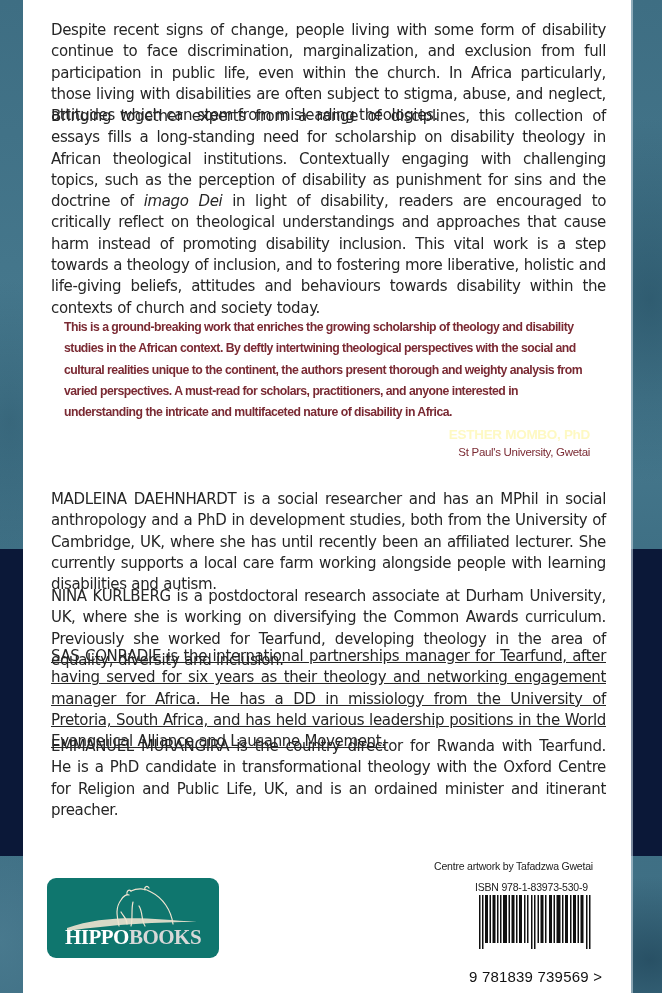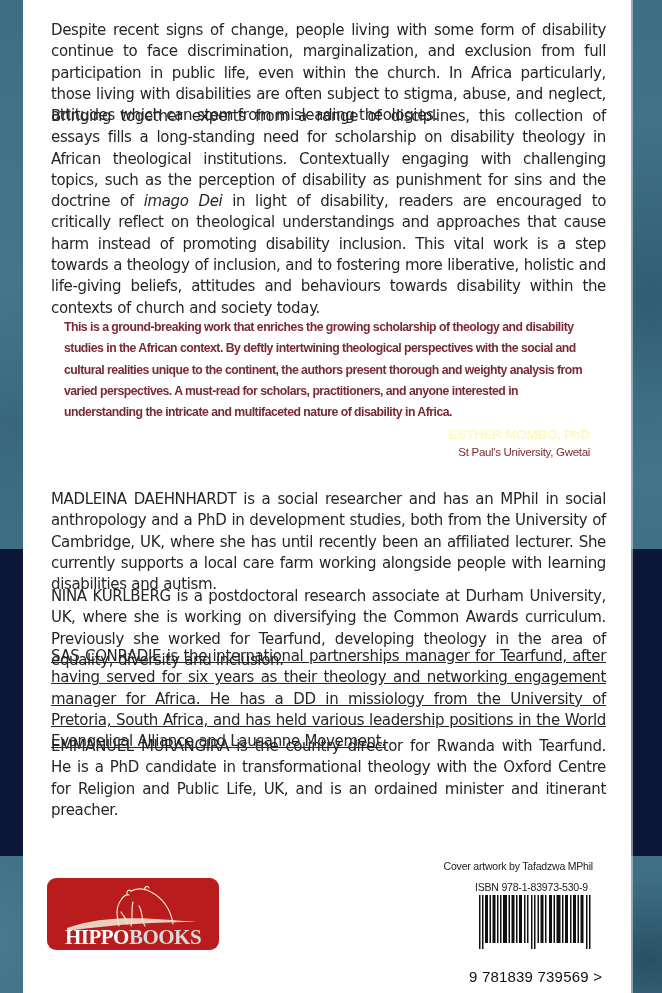--- a/index.html
+++ b/index.html
@@ -59,22 +59,22 @@
       font-weight: bold; font-size: 13.5px; color: #fef9c3;
       letter-spacing: -0.3px;
     }
     .attrib-aff {
       position: absolute; right: 72px; top: 446px;
       font-family: "Liberation Sans", sans-serif;
       font-size: 11.5px; color: #7a2a33;
       letter-spacing: -0.3px;
     }
     .logo {
-      position: absolute; left: 47px; top: 878px; width: 172px; height: 72px;
-      background: #b91c1c;
+      position: absolute; left: 47px; top: 878px; width: 172px; height: 80px;
+      background: #0f766e;
       border-radius: 9px;
       overflow: hidden;
     }
     .logo svg { position: absolute; left: 0; top: 0; }
     .logo-text {
       position: absolute; left: 0; width: 172px; top: 47px;
       text-align: center;
       font-family: "Liberation Serif", serif;
       font-weight: bold; font-size: 21px; letter-spacing: -0.5px;
       color: #ffffff;
@@ -135,21 +135,21 @@
       <path d="M98 12 C97 9 100 7 102 10"></path>
       <path d="M86 24 C84 32 86 40 84 48"></path>
       <path d="M92 28 C96 34 94 42 98 48"></path>
       <path d="M74 34 C76 38 80 40 80 46"></path>
     </g>
     <path d="M20 50 C60 36 100 40 150 44 C110 44 70 46 20 53 Z" fill="#efe4d0" opacity="0.9"></path>
   </svg>
   <div class="logo-text"><span>HIPPO</span><span class="books">BOOKS</span></div>
 </div>
 
-<div class="credit">Cover artwork by Tafadzwa MPhil</div>
+<div class="credit">Centre artwork by Tafadzwa Gwetai</div>
 <div class="isbn">ISBN 978-1-83973-530-9</div>
 
 <svg class="barcode" viewBox="0 0 113 54" preserveAspectRatio="none">
   <g fill="#111">
     <rect x="0" y="0" width="1.5" height="54"></rect>
     <rect x="3" y="0" width="1.5" height="54"></rect>
     <rect x="6" y="0" width="3" height="48"></rect>
     <rect x="10.5" y="0" width="1.5" height="48"></rect>
     <rect x="13.5" y="0" width="3" height="48"></rect>
     <rect x="18" y="0" width="1.5" height="48"></rect>

